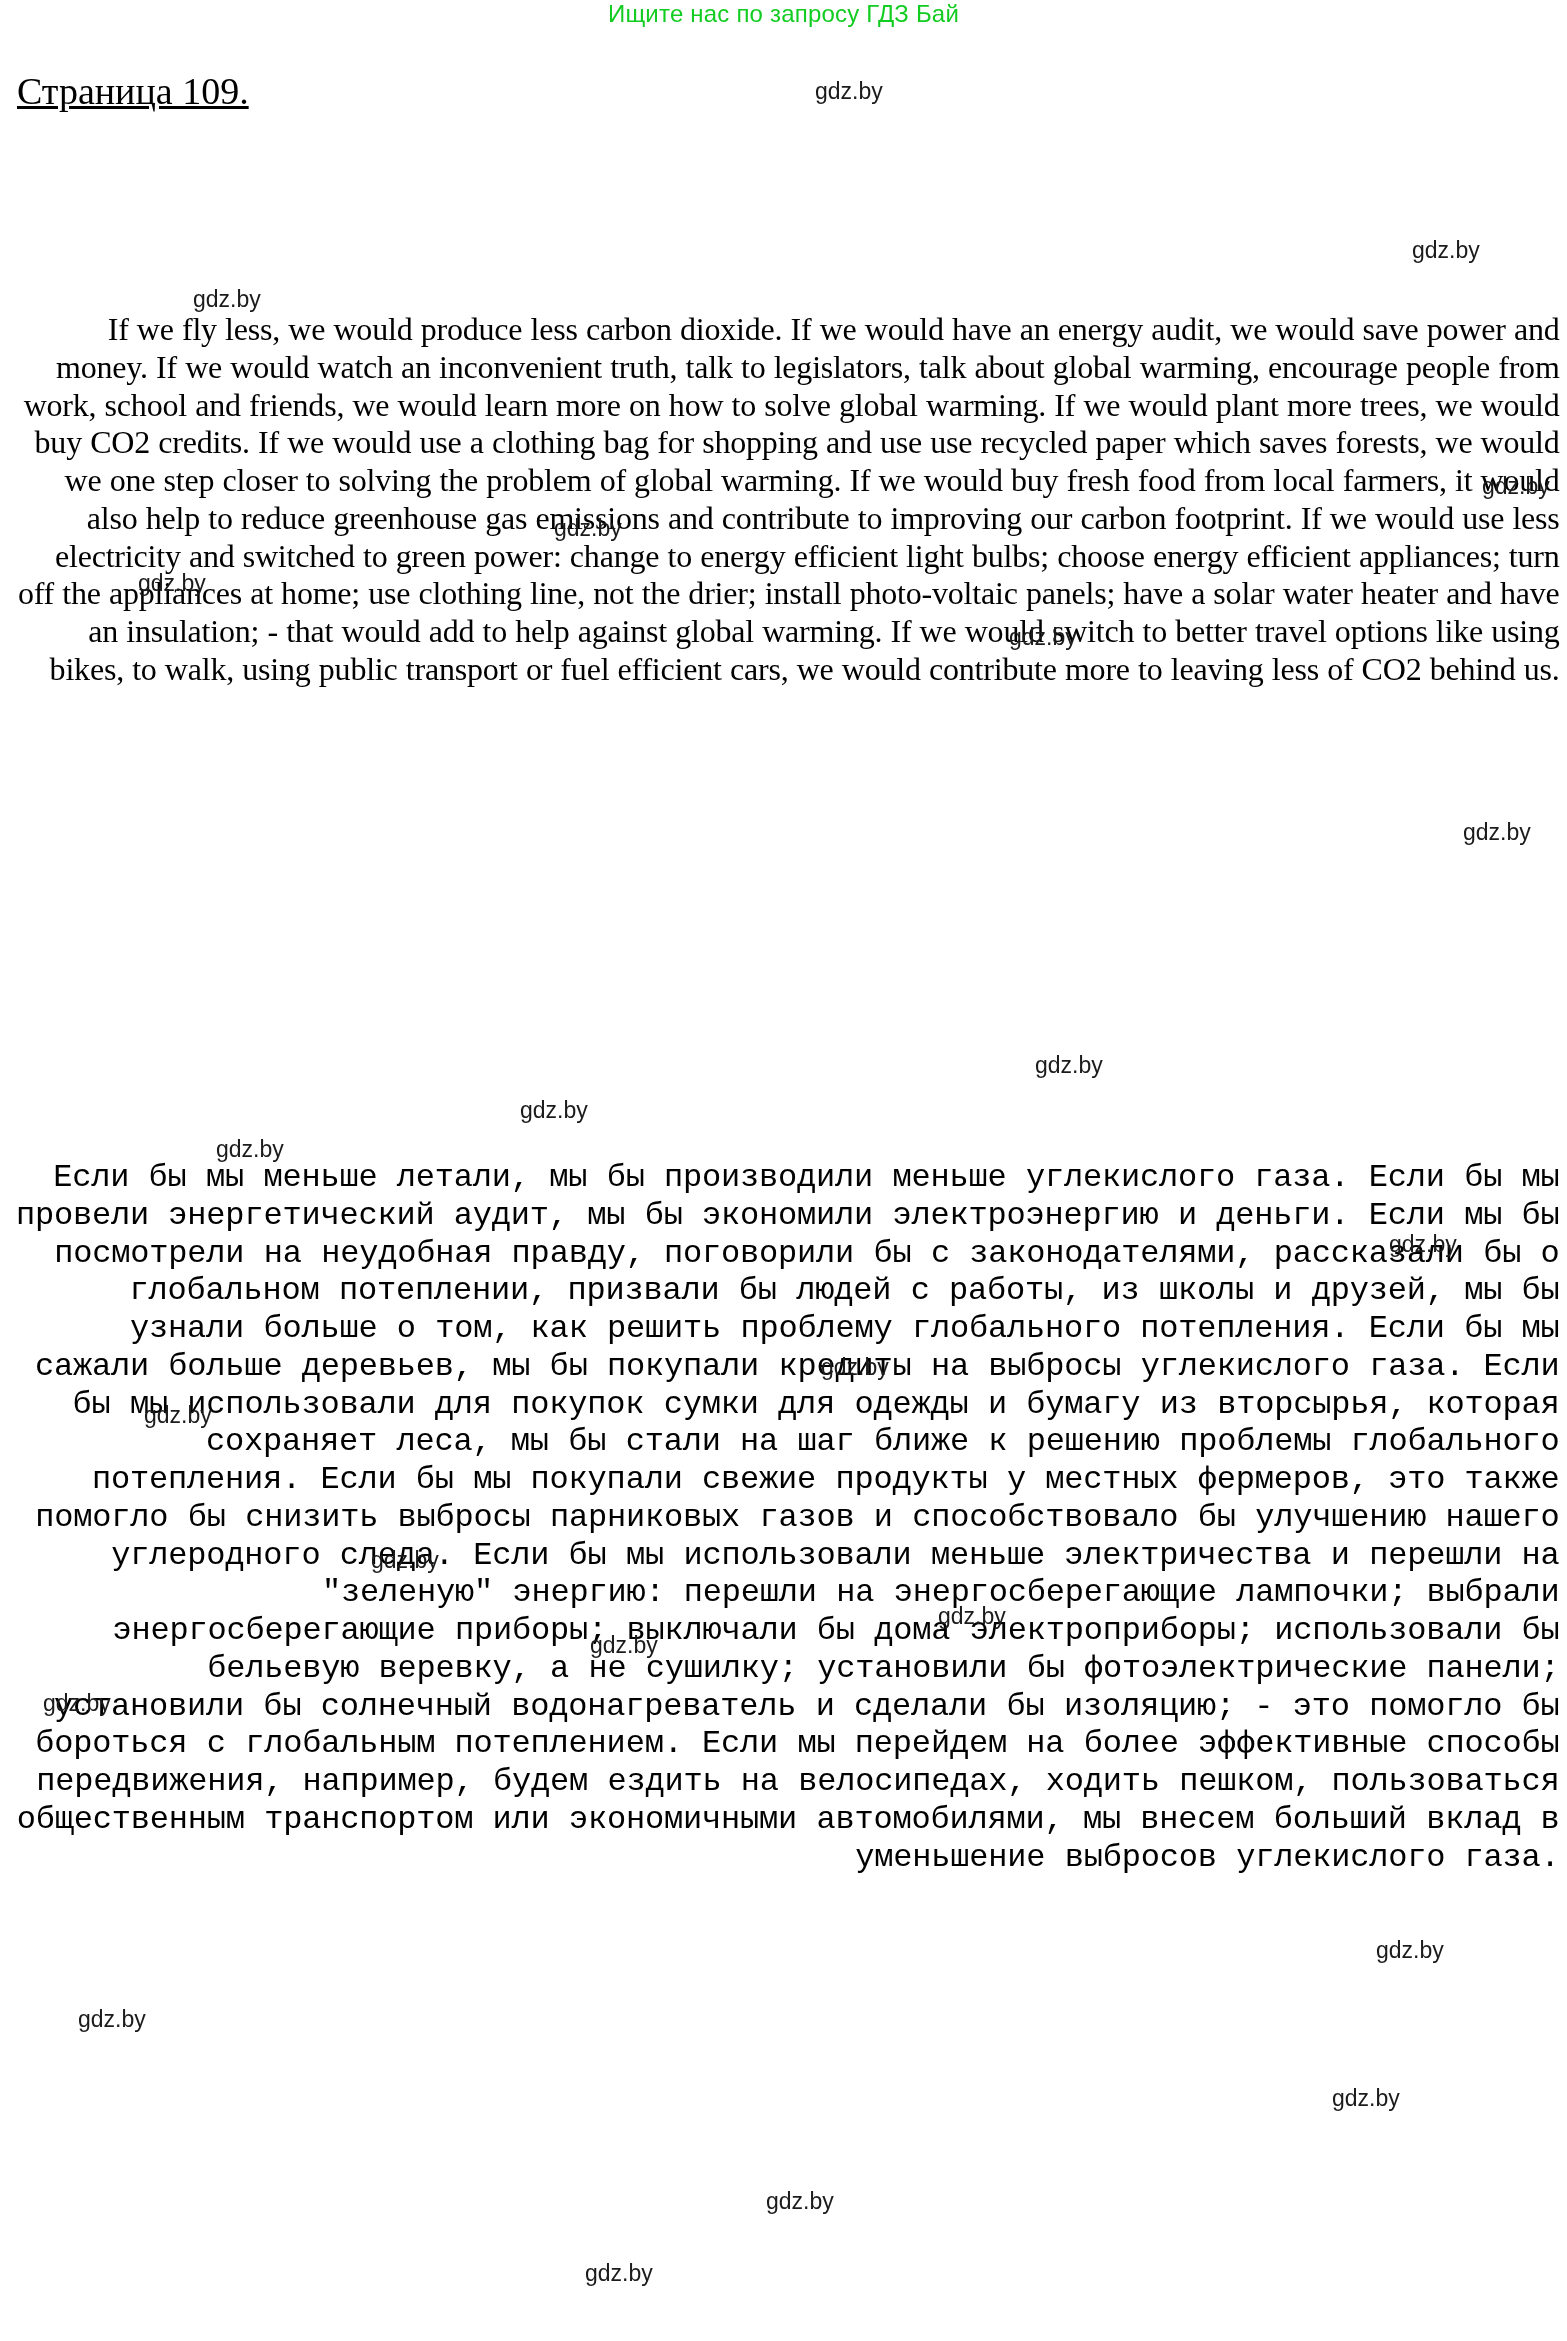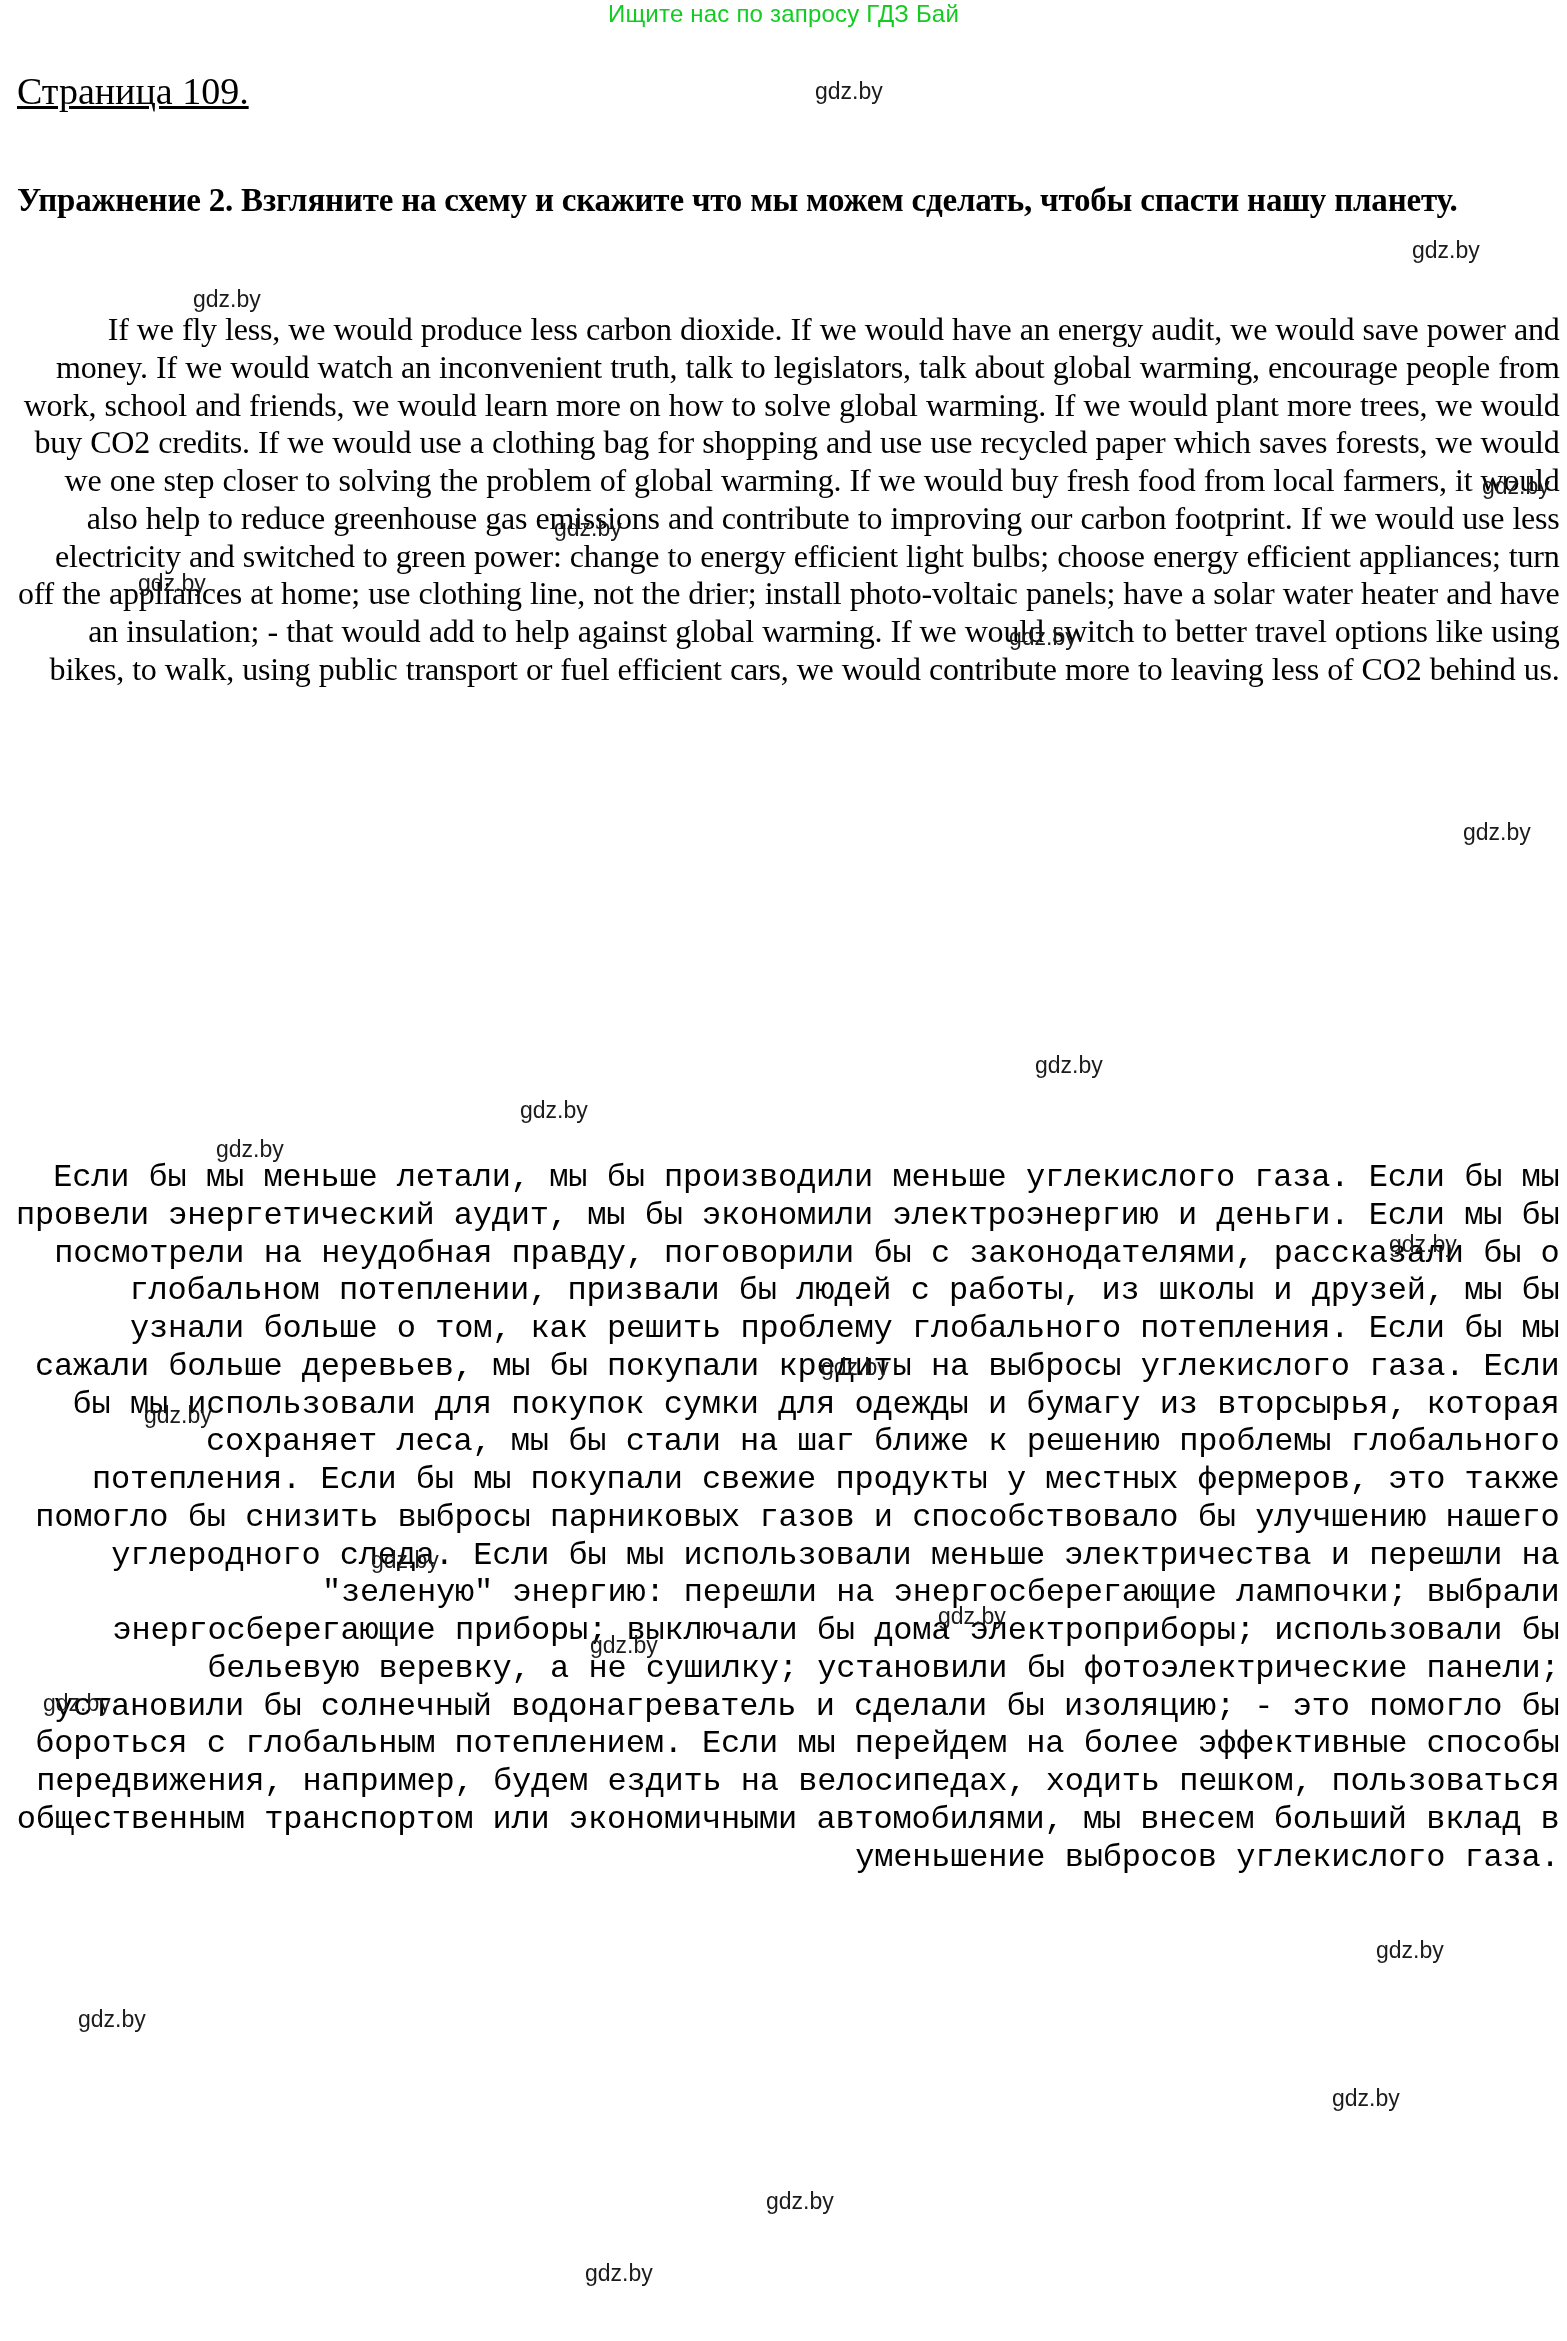--- a/index.html
+++ b/index.html
@@ -106,21 +106,20 @@
 </style>
 </head>
 <body>
 
 <div class="page">
 
   <div class="promo-banner" style="color: rgb(19, 204, 34);">Ищите нас по запросу ГДЗ Бай</div>
 
   <h1 class="page-title">Страница 109.</h1>
 
-  <h2 class="exercise-heading">Упражнение 2. Взгляните на схему и скажите что мы можем сделать, чтобы спасти нашу планету.</h2>
 
   <div class="body-block english-block">If we fly less, we would produce less carbon dioxide. If we would have an energy audit, we would save power and money. If we would watch an inconvenient truth, talk to legislators, talk about global warming, encourage people from work, school and friends, we would learn more on how to solve global warming. If we would plant more trees, we would buy CO2 credits. If we would use a clothing bag for shopping and use use recycled paper which saves forests, we would we one step closer to solving the problem of global warming. If we would buy fresh food from local farmers, it would also help to reduce greenhouse gas emissions and contribute to improving our carbon footprint. If we would use less electricity and switched to green power: change to energy efficient light bulbs; choose energy efficient appliances; turn off the appliances at home; use clothing line, not the drier; install photo-voltaic panels; have a solar water heater and have an insulation; - that would add to help against global warming. If we would switch to better travel options like using bikes, to walk, using public transport or fuel efficient cars, we would contribute more to leaving less of CO2 behind us.</div>
 
   <div class="body-block russian-block">Если бы мы меньше летали, мы бы производили меньше углекислого газа. Если бы мы провели энергетический аудит, мы бы экономили электроэнергию и деньги. Если мы бы посмотрели на неудобная правду, поговорили бы с законодателями, рассказали бы о глобальном потеплении, призвали бы людей с работы, из школы и друзей, мы бы узнали больше о том, как решить проблему глобального потепления. Если бы мы сажали больше деревьев, мы бы покупали кредиты на выбросы углекислого газа. Если бы мы использовали для покупок сумки для одежды и бумагу из вторсырья, которая сохраняет леса, мы бы стали на шаг ближе к решению проблемы глобального потепления. Если бы мы покупали свежие продукты у местных фермеров, это также помогло бы снизить выбросы парниковых газов и способствовало бы улучшению нашего углеродного следа. Если бы мы использовали меньше электричества и перешли на "зеленую" энергию: перешли на энергосберегающие лампочки; выбрали энергосберегающие приборы; выключали бы дома электроприборы; использовали бы бельевую веревку, а не сушилку; установили бы фотоэлектрические панели; установили бы солнечный водонагреватель и сделали бы изоляцию; - это помогло бы бороться с глобальным потеплением. Если мы перейдем на более эффективные способы передвижения, например, будем ездить на велосипедах, ходить пешком, пользоваться общественным транспортом или экономичными автомобилями, мы внесем больший вклад в уменьшение выбросов углекислого газа.</div>
 
   <div id="watermark-layer">
       <div class="wm" style="left: 815px; top: 78px;">gdz.by</div>
       <div class="wm" style="left: 1412px; top: 237px;">gdz.by</div>
       <div class="wm" style="left: 193px; top: 286px;">gdz.by</div>
       <div class="wm" style="left: 1482px; top: 473px;">gdz.by</div>

